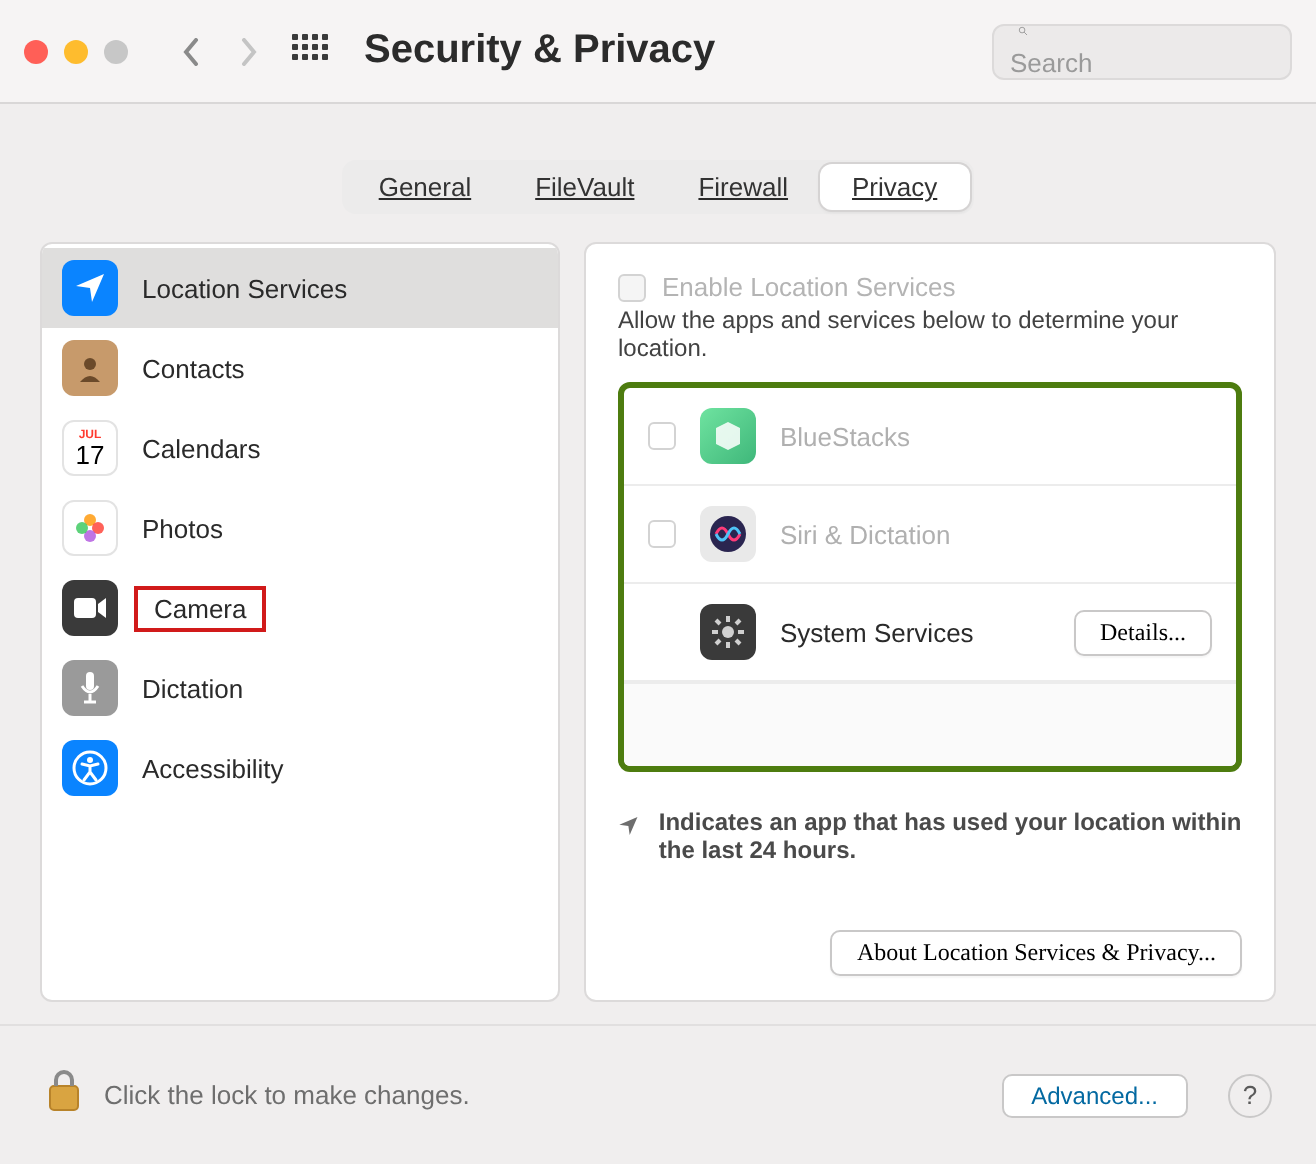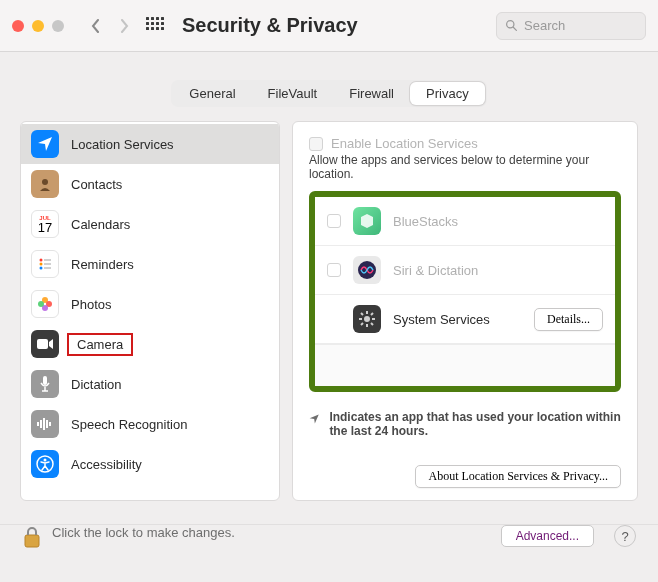--- a/index.html
+++ b/index.html
@@ -8,52 +8,52 @@
   .traffic { display: flex; gap: 8px; margin-right: 20px; }
   .tl { width: 12px; height: 12px; border-radius: 50%; }
   .tl.red { background: #ff5f57; }
   .tl.yellow { background: #febc2e; }
   .tl.green { background: #c7c7c7; }
   .navbtn { width: 24px; height: 24px; display: flex; align-items: center; justify-content: center; color: #8a8a8a; margin-right: 4px; cursor: pointer; }
   .navbtn svg { width: 12px; height: 14px; }
   .apps-grid { width: 18px; height: 18px; display: grid; grid-template-columns: repeat(4,3px); grid-template-rows: repeat(3,3px); gap: 2px; margin: 0 18px 0 6px; cursor: pointer; }
   .apps-grid span { background: #3a3a3a; border-radius: 0.5px; }
   .win-title { font-weight: 700; font-size: 20px; color: #2b2b2b; }
-  .search { margin-left: auto; height: 28px; width: 150px; background: #eceaea; border: 1px solid #dcdada; border-radius: 6px; display: flex; align-items: center; padding: 0 8px; color: #9a9a9a; font-size: 13px; gap:6px; }
+  .search { margin-left: auto; height: 28px; width: 150px; background: #eceaea; border: 1px solid #dcdada; border-radius: 6px; display: flex; align-items: flex-start; padding: 0 8px; color: #9a9a9a; font-size: 13px; gap:6px;flex-direction:column; }
   .search svg { width: 13px; height: 13px; }
   .content { padding: 10px 20px 0 20px; }
-  .tabbar { display: flex; justify-content: center; margin: 18px 0 14px 0; }
+  .tabbar { display: flex; justify-content: center; margin: 18px 0 14px 0; text-decoration: underline; }
   .tabs { display: flex; background: #ecebeb; border-radius: 7px; padding: 2px; }
   .tab { padding: 4px 16px; font-size: 13px; color: #333; border-radius: 6px; cursor: pointer; }
   .tab.active { background: #ffffff; box-shadow: 0 0 0 1px #d5d3d3, 0 1px 2px rgba(0,0,0,.08); font-weight:500;}
   .panels { display: flex; gap: 12px; height: 380px; }
   .sidebar { width: 260px; background: #fff; border: 1px solid #dcdada; border-radius: 6px; overflow: auto; padding: 2px 0; text-align: center; }
   .sb-item { display: flex; align-items: center; gap: 12px; padding: 6px 10px; font-size: 13px; cursor: pointer; }
   .sb-item.active { background: #dfdedd; }
   .sb-icon { width: 28px; height: 28px; border-radius: 6px; display: flex; align-items: center; justify-content: center; font-size: 15px; color: #fff; flex-shrink:0; }
   .camera-box { border: 2px solid #d11a1a; padding: 2px 8px; margin-left: -4px; }
   .detail { flex: 1; background: #fff; border: 1px solid #dcdada; border-radius: 6px; padding: 14px 16px 12px 16px; display:flex; flex-direction:column; }
   .enable-row { display:flex; align-items:center; gap:8px; color:#b4b4b4; font-size:13px; margin-bottom:2px;}
   .enable-row .cb { width:14px; height:14px; border:1px solid #d3d3d3; border-radius:3px; background:#f5f5f5;}
   .allow-text { font-size:12px; color:#424242; margin-bottom:10px;}
-  .app-list { background:#fff; border:6px solid #4d7c0f; border-radius:6px; overflow:hidden;}
+  .app-list { background:#fff; border:3px solid #4d7c0f; border-radius:6px; overflow:hidden;}
   .app-row { display:flex; align-items:center; gap:12px; padding:10px 12px; border-bottom:1px solid #ececec; font-size:13px;}
   .app-row:last-child{border-bottom:none;}
   .app-row .cb { width:14px; height:14px; border:1px solid #d3d3d3; border-radius:3px; background:#fff; flex-shrink:0;}
   .app-icon { width:28px; height:28px; border-radius:6px; display:flex; align-items:center; justify-content:center; flex-shrink:0;}
   .app-name.dim { color:#b0b0b0; }
   .details-btn, .gen-btn { margin-left:auto; background:#fff; border:1px solid #c9c8c8; border-radius:5px; padding:3px 12px; font-size:12px; cursor:pointer; box-shadow:0 1px 1px rgba(0,0,0,.04);font-family:Liberation Serif, serif;}
   .spacer-block { height:42px; border-top:1px solid #ececec; background:#fafafa;}
   .indicator { display:flex; gap:10px; margin-top:18px; font-size:12px; color:#4a4a4a; align-items:flex-start;font-weight:bold;}
   .indicator svg { width:14px; height:14px; margin-top:2px; fill:#6e6e6e;}
   .about-row { margin-top:auto; display:flex; justify-content:flex-end;}
-  .footer { position:absolute; bottom:0; left:0; right:0; height:58px; display:flex; align-items:flex-start; padding:0 22px; gap:10px; border-top:1px solid #e1dfdf; background:#f0eeee;}
+  .footer { position:absolute; bottom:0; left:0; right:0; height:70px; display:flex; align-items:center; padding:0 22px; gap:10px; border-top:1px solid #e1dfdf; background:#f0eeee;}
   .lock svg { width:20px; height:24px;}
   .footer-text { font-size:13px; color:#6e6e6e;}
-  .adv-btn { margin-left:auto; background:#fff; border:1px solid #c9c8c8; border-radius:5px; padding:3px 14px; font-size:12px; color:#701a75; cursor:pointer;}
+  .adv-btn { margin-left:auto; background:#fff; border:1px solid #c9c8c8; border-radius:5px; padding:3px 14px; font-size:12px; color:#0369a1; cursor:pointer;}
   .help { width:22px; height:22px; border:1px solid #c9c8c8; border-radius:50%; display:flex; align-items:center; justify-content:center; font-size:13px; color:#5a5a5a; margin-left:10px; cursor:pointer;}
 </style>
 </head>
 <body>
 
 <div class="titlebar">
   <div class="traffic">
     <div class="tl red"></div>
     <div class="tl yellow"></div>
     <div class="tl green"></div>
@@ -124,33 +124,20 @@
       </div>
       <div class="sb-item">
         <div class="sb-icon" style="background:#fff;border:1px solid #e3e3e3;color:#000;font-size:12px;flex-direction:column;line-height:1">
           <div style="font-size:6px;color:#ff3b30;font-weight:600">JUL</div>
           <div style="font-size:13px;font-weight:400">17</div>
         </div>
         <span>Calendars</span>
       </div>
       <div class="sb-item">
         <div class="sb-icon" style="background:#fff;border:1px solid #e3e3e3">
-          <svg width="16" height="16" viewBox="0 0 16 16">
-              <circle cx="4" cy="4" r="1.5" fill="#ff3b30"></circle>
-              <rect x="7" y="3" width="7" height="2" fill="#d0d0d0"></rect>
-              <circle cx="4" cy="8" r="1.5" fill="#ff9500"></circle>
-              <rect x="7" y="7" width="7" height="2" fill="#d0d0d0"></rect>
-              <circle cx="4" cy="12" r="1.5" fill="#0a84ff"></circle>
-              <rect x="7" y="11" width="7" height="2" fill="#d0d0d0"></rect>
-            </svg>
-        </div>
-        <span>Reminders</span>
-      </div>
-      <div class="sb-item">
-        <div class="sb-icon" style="background:#fff;border:1px solid #e3e3e3">
           <svg width="20" height="20" viewBox="0 0 20 20">
               <circle cx="10" cy="6" r="3" fill="#ff9500" opacity=".8"></circle>
               <circle cx="14" cy="10" r="3" fill="#ff3b30" opacity=".8"></circle>
               <circle cx="10" cy="14" r="3" fill="#af52de" opacity=".8"></circle>
               <circle cx="6" cy="10" r="3" fill="#34c759" opacity=".8"></circle>
             </svg>
         </div>
         <span>Photos</span>
       </div>
       <div class="sb-item">
@@ -165,32 +152,20 @@
       <div class="sb-item">
         <div class="sb-icon" style="background:#9a9a9a">
           <svg width="12" height="18" viewBox="0 0 12 18">
               <rect x="4" y="1" width="4" height="9" rx="2" fill="#fff"></rect>
               <path d="M2 8 Q6 14 10 8" stroke="#fff" stroke-width="1.5" fill="none"></path>
               <line x1="6" y1="12" x2="6" y2="16" stroke="#fff" stroke-width="1.5"></line>
               <line x1="3" y1="16" x2="9" y2="16" stroke="#fff" stroke-width="1.5"></line>
             </svg>
         </div>
         <span>Dictation</span>
-      </div>
-      <div class="sb-item">
-        <div class="sb-icon" style="background:#9a9a9a">
-          <svg width="18" height="14" viewBox="0 0 18 14">
-              <rect x="1" y="5" width="2" height="4" fill="#fff"></rect>
-              <rect x="4" y="3" width="2" height="8" fill="#fff"></rect>
-              <rect x="7" y="1" width="2" height="12" fill="#fff"></rect>
-              <rect x="10" y="3" width="2" height="8" fill="#fff"></rect>
-              <rect x="13" y="5" width="2" height="4" fill="#fff"></rect>
-            </svg>
-        </div>
-        <span>Speech Recognition</span>
       </div>
       <div class="sb-item">
         <div class="sb-icon" style="background:#0a84ff">
           <svg width="18" height="18" viewBox="0 0 18 18">
               <circle cx="9" cy="9" r="8" fill="none" stroke="#fff" stroke-width="1.5"></circle>
               <circle cx="9" cy="5" r="1.5" fill="#fff"></circle>
               <path d="M5 7 L9 8 L13 7 M9 8 L9 11 L6 15 M9 11 L12 15" stroke="#fff" stroke-width="1.5" fill="none" stroke-linecap="round"></path>
             </svg>
         </div>
         <span>Accessibility</span>

